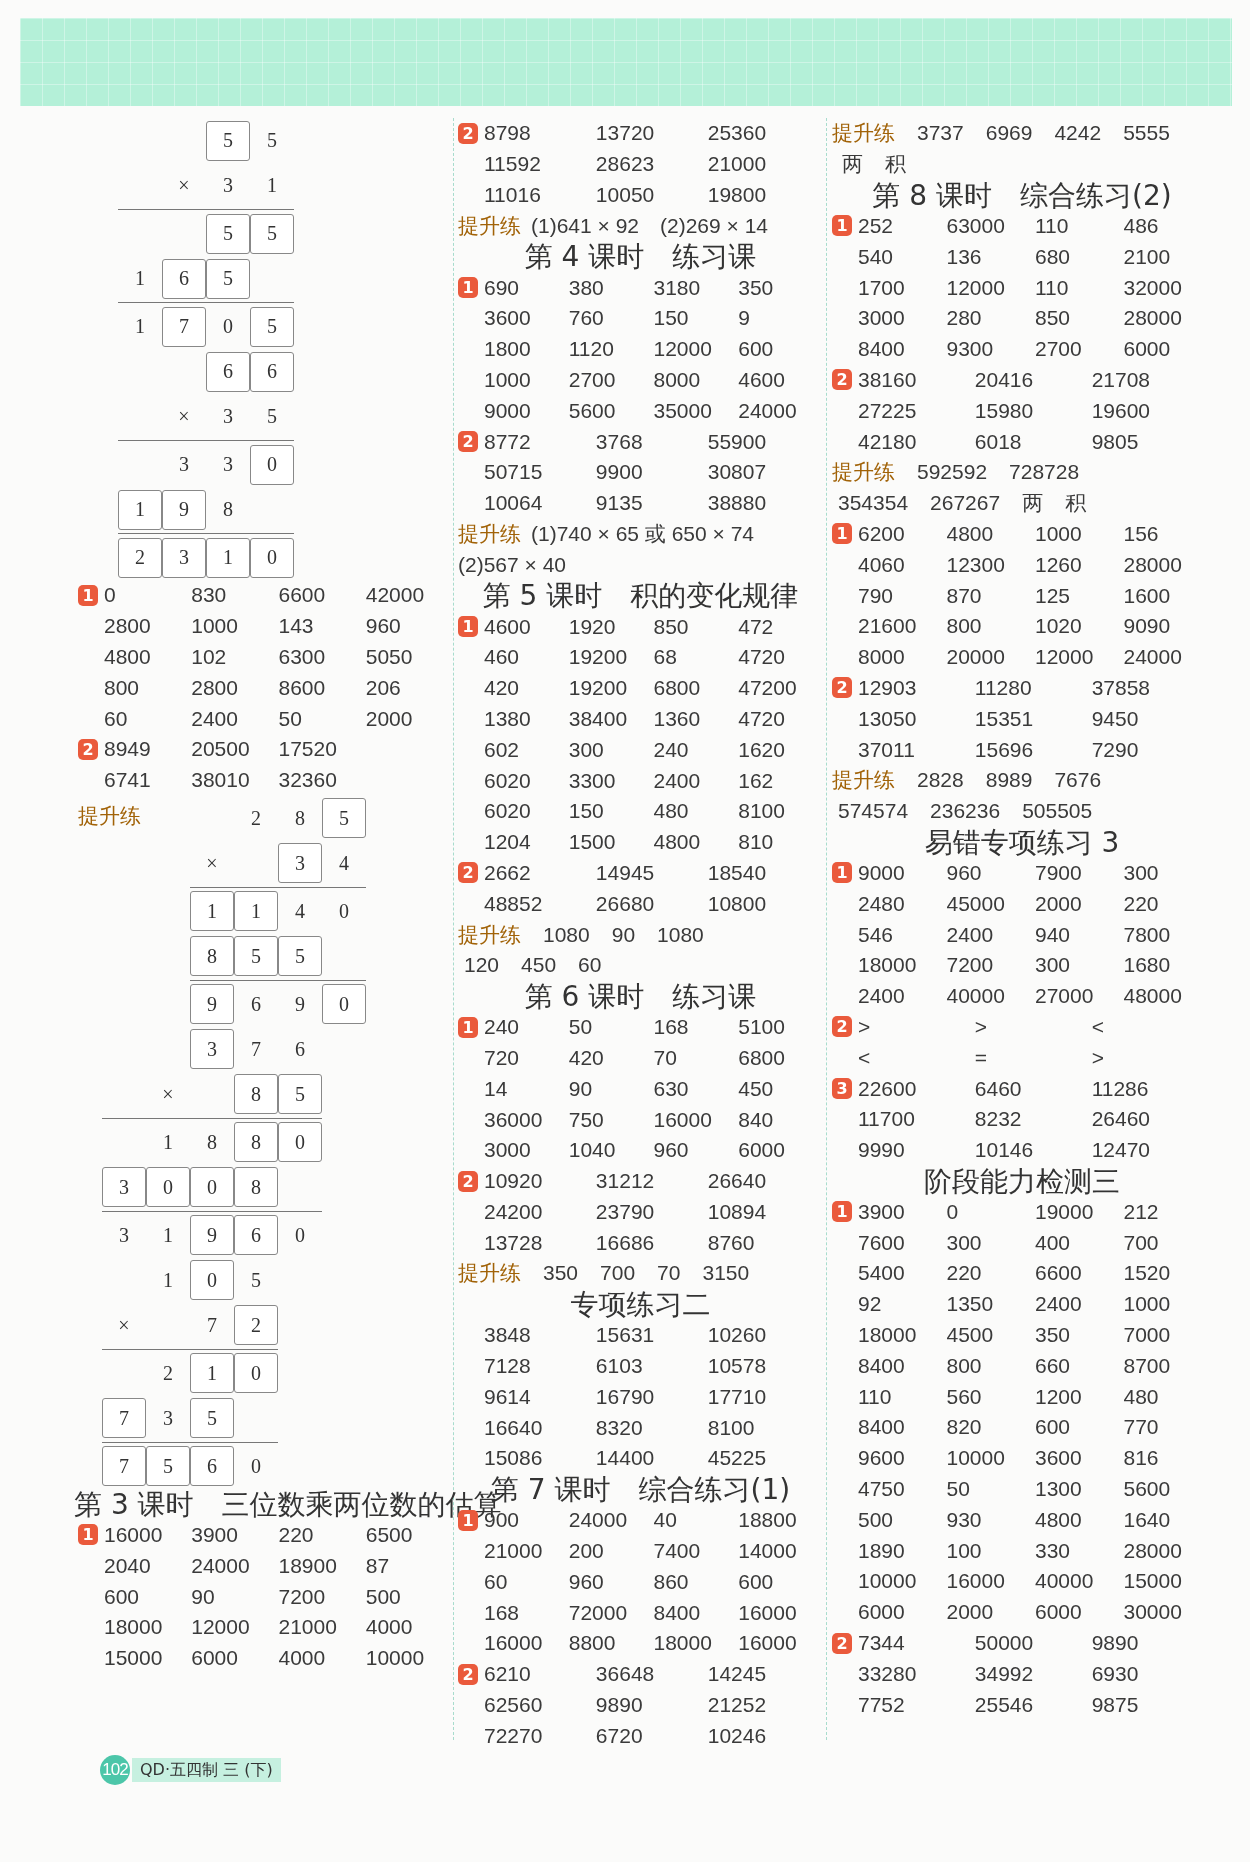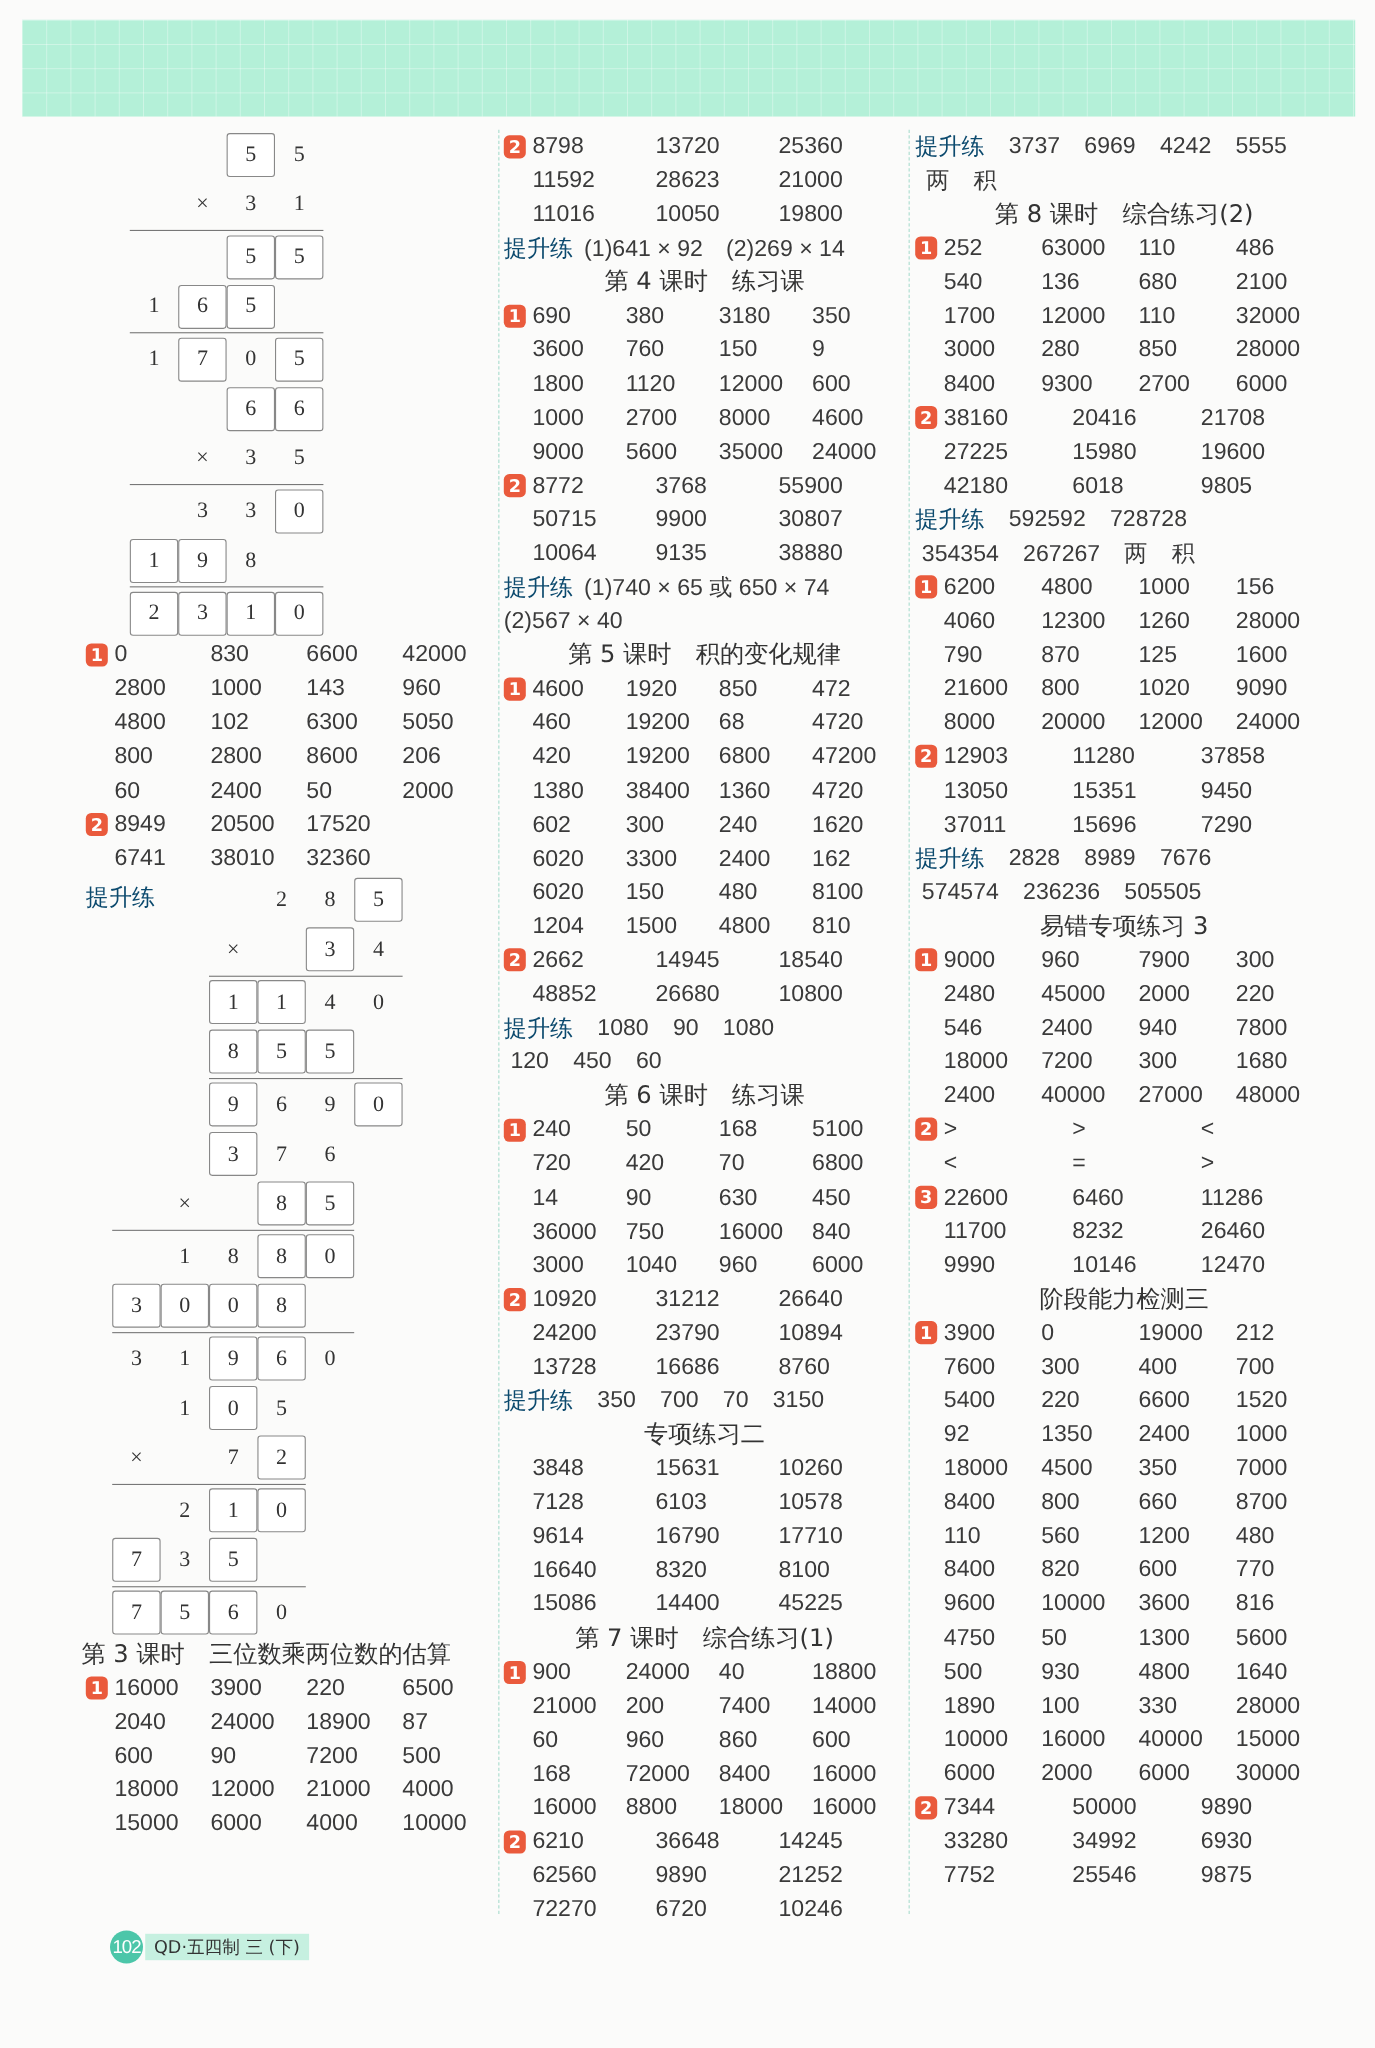--- a/index.html
+++ b/index.html
@@ -13,30 +13,30 @@
       linear-gradient(90deg, rgba(255,255,255,.35) 1px, transparent 1px);
     background-size:22px 22px;}
   .col{position:absolute;top:118px;}
   .col-left{left:78px;width:375px;}
   .col-mid{left:458px;width:365px;}
   .col-right{left:832px;width:380px;}
   .divider{position:absolute;top:118px;height:1622px;width:0;border-left:1.5px dashed #a8dccd;}
   .divider.d1{left:453px;}
   .divider.d2{left:826px;}
 
-  .sec-title{font-size:22px;line-height:31px;color:#333;text-align:center;white-space:nowrap;font-family:"DejaVu Sans",sans-serif;}
+  .sec-title{font-size:28px;line-height:31px;color:#333;text-align:center;white-space:nowrap;font-family:"DejaVu Sans",sans-serif;}
   .sec-title.left{text-align:left;}
   .row{display:flex;align-items:center;height:30.8px;font-size:21px;white-space:nowrap;}
   .row .badge-slot{width:26px;flex:0 0 26px;display:flex;align-items:center;}
   .cell{display:inline-block;}
   .c4 .cell{width:25%;} .c3 .cell{width:33%;}
   .cells{display:flex;flex:1;}
   .badge{display:inline-flex;align-items:center;justify-content:center;width:20px;height:21px;border-radius:5px;
          background:#ea5a3c;color:#fff;font-weight:bold;font-size:16px;font-family:"DejaVu Sans",sans-serif;}
-  .label-tsl{font-family:"DejaVu Sans",sans-serif;font-size:21px;color:#0c4a6e;margin-right:10px;}
+  .label-tsl{font-family:"DejaVu Sans",sans-serif;font-size:21px;color:#a16207;margin-right:10px;}
   .inline-items span{margin-right:22px;}
 
   
   .vmul{position:relative;font-family:"Liberation Serif","DejaVu Serif",serif;font-size:20px;color:#333;}
   .vrow{display:flex;height:45px;align-items:center;}
   .digit{width:44px;height:40px;display:flex;align-items:center;justify-content:center;margin-right:0;box-sizing:border-box;}
   .digit.box{border:1.5px solid #888;border-radius:3px;background:#fff;}
   .rule{height:0;border-top:1.5px solid #777;margin:1px 0;}
 
   .footer{position:absolute;left:100px;top:1755px;display:flex;align-items:center;}

